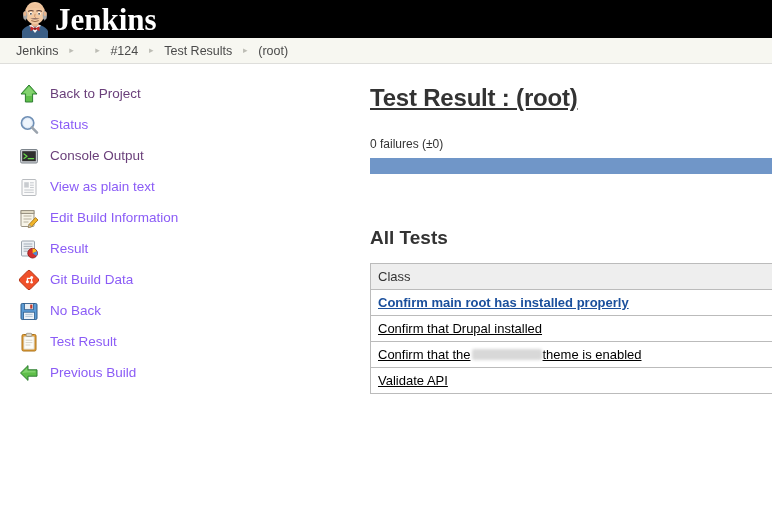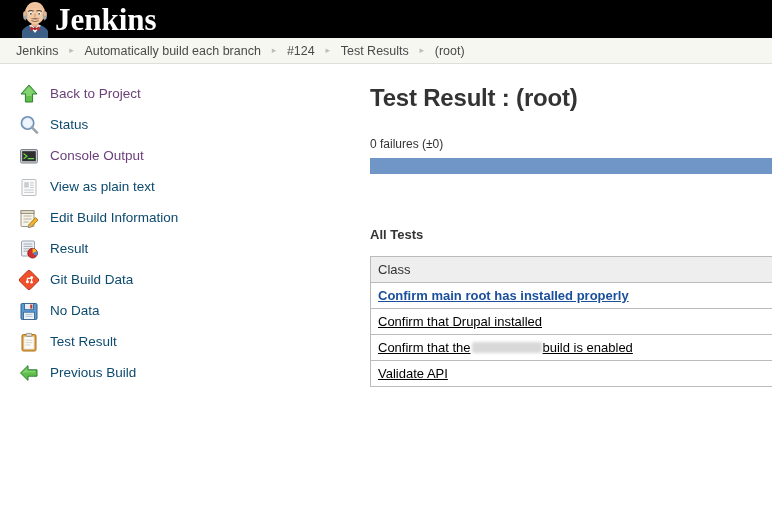--- a/index.html
+++ b/index.html
@@ -101,58 +101,59 @@
     height: 24px;
     flex: 0 0 24px;
     margin-right: 9px;
     display: flex;
     align-items: center;
     justify-content: center;
   }
   .side-icon svg { display: block; }
   .side-label {
     font-size: 13.5px;
-    color: #0c4a6e;
+    color: #8b5cf6;
     text-decoration: none;
     white-space: nowrap;
   }
   .side-label.visited { color: #6a3f7a; }
 
   
   #main {
     flex: 1 1 auto;
     padding-top: 20px;
     padding-left: 10px;
     min-width: 0;
     box-sizing: border-box;
   }
   #page-title {
     font-size: 24px;
     font-weight: bold;
     color: #333333;
     margin: 0 0 25px 0;
     letter-spacing: -0.2px;
+    text-decoration: underline;
   }
   #failure-summary {
     font-size: 12px;
     color: #333333;
     margin-bottom: 7px;
   }
   #progress-bar-outer {
     height: 16px;
     width: 430px;
     background: #e3e3e3;
     overflow: hidden;
   }
   #progress-bar-fill {
     height: 100%;
     background: #7096c8;
   }
   #all-tests-heading {
-    font-size: 13px;
+    font-size: 19px;
     font-weight: bold;
     color: #333333;
     margin: 53px 0 14px 0;
   }
   #tests-table {
     border-collapse: collapse;
     width: 430px;
     table-layout: fixed;
   }
   #tests-table th {
@@ -237,21 +238,20 @@
         <ellipse cx="27.1" cy="13.8" rx="1.5" ry="2.2" fill="#e8b48c"></ellipse>
       </svg>
     </span>
     <span id="jenkins-wordmark">Jenkins</span>
   </a>
 </div>
 
 <div id="breadcrumb-bar">
   <a class="crumb" href="#">Jenkins</a>
   <span class="crumb-sep">▸</span>
-  <a class="crumb" href="#">Automatically build each branch</a>
   <span class="crumb-sep">▸</span>
   <a class="crumb" href="#">#124</a>
   <span class="crumb-sep">▸</span>
   <a class="crumb" href="#">Test Results</a>
   <span class="crumb-sep">▸</span>
   <a class="crumb" href="#">(root)</a>
 </div>
 
 <div id="page-body">
 
@@ -356,21 +356,21 @@
       <span class="side-icon">
         <svg width="22" height="22" viewBox="0 0 22 22">
           <rect x="3" y="3.5" width="16" height="16" rx="1.3" fill="#5b9bd5" stroke="#2e5d8a" stroke-width="1"></rect>
           <rect x="6.6" y="3.5" width="8.8" height="6.2" fill="#e8edf2" stroke="#2e5d8a" stroke-width="0.8"></rect>
           <rect x="12.2" y="4.6" width="2.2" height="4" fill="#c0392b"></rect>
           <rect x="5.6" y="12.2" width="10.8" height="7.3" fill="#eef3f8" stroke="#2e5d8a" stroke-width="0.8"></rect>
           <line x1="7.4" y1="14.4" x2="14.6" y2="14.4" stroke="#a8bdd0" stroke-width="0.9"></line>
           <line x1="7.4" y1="16.4" x2="14.6" y2="16.4" stroke="#a8bdd0" stroke-width="0.9"></line>
         </svg>
       </span>
-      <span class="side-label">No Data</span>
+      <span class="side-label">No Back</span>
     </a>
 
     <a class="side-item" href="#">
       <span class="side-icon">
         <svg width="22" height="22" viewBox="0 0 22 22">
           <rect x="4" y="3.5" width="14" height="16.5" rx="1.4" fill="#e6a23c" stroke="#a97016" stroke-width="1"></rect>
           <rect x="5.8" y="5.6" width="10.4" height="12.6" rx="0.6" fill="#fcfcf8" stroke="#c7c2b2" stroke-width="0.7"></rect>
           <rect x="8.2" y="2.3" width="5.6" height="3.2" rx="0.8" fill="#d9d5c8" stroke="#9a9383" stroke-width="0.8"></rect>
           <line x1="7.6" y1="9.2" x2="14.4" y2="9.2" stroke="#d3cec0" stroke-width="0.9"></line>
           <line x1="7.6" y1="11.6" x2="14.4" y2="11.6" stroke="#d3cec0" stroke-width="0.9"></line>
@@ -416,21 +416,21 @@
             <a class="test-link unvisited" href="#">Confirm main root has installed properly</a>
           </td>
         </tr>
         <tr>
           <td>
             <a class="test-link" href="#">Confirm that Drupal installed</a>
           </td>
         </tr>
         <tr>
           <td>
-            <a class="test-link" href="#"><span>Confirm that the</span><span class="redaction"></span><span>build is enabled</span></a>
+            <a class="test-link" href="#"><span>Confirm that the</span><span class="redaction"></span><span>theme is enabled</span></a>
           </td>
         </tr>
         <tr>
           <td>
             <a class="test-link" href="#">Validate API</a>
           </td>
         </tr>
       </tbody>
     </table>
 

